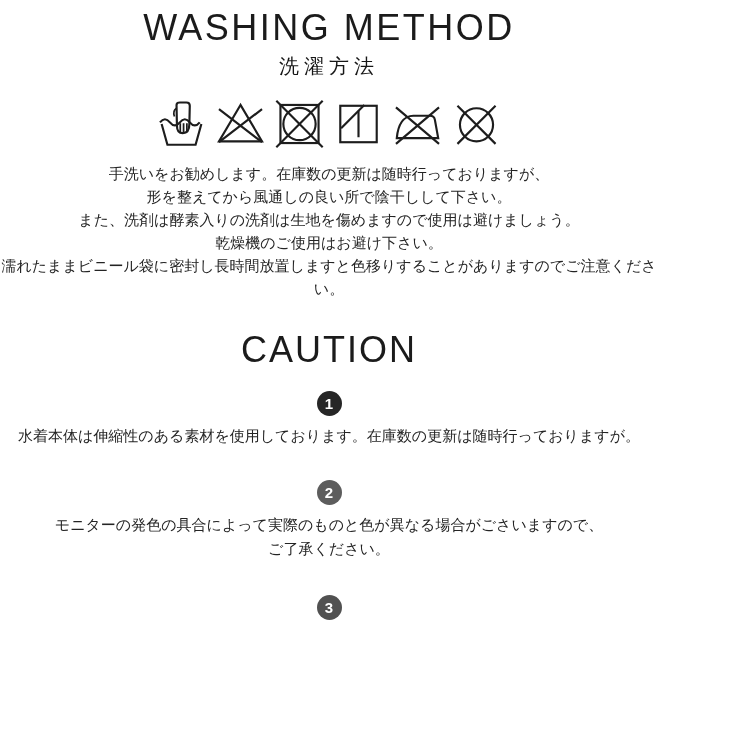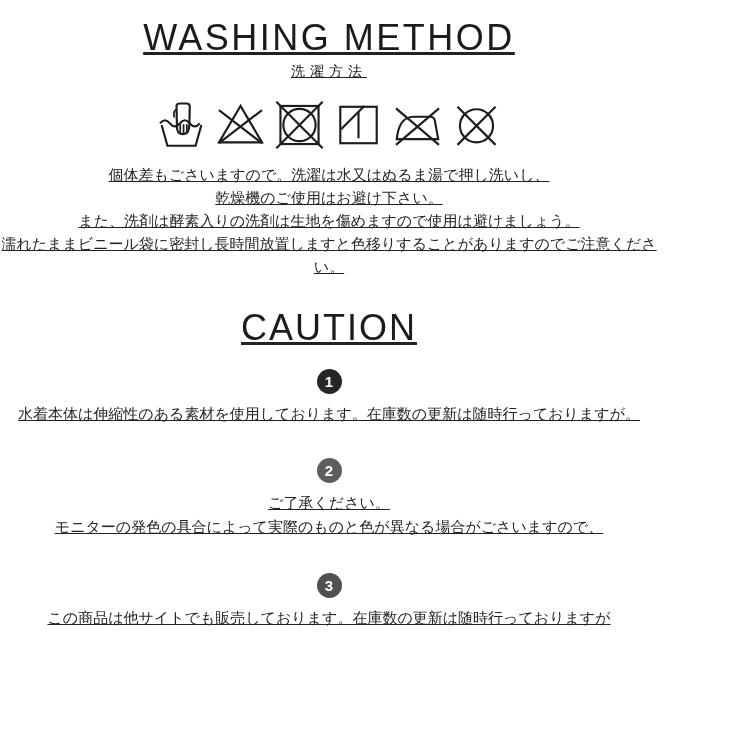--- a/index.html
+++ b/index.html
@@ -2,28 +2,28 @@
 <html><head>
 <meta charset="utf-8">
 <style>
   html,body{margin:0;padding:0;background:#ffffff;}
   body{
     width:740px;height:740px;overflow:hidden;
     font-family:"Liberation Sans","DejaVu Sans",sans-serif;
     color:#222222;
     -webkit-font-smoothing:antialiased;
   }
-  .page{width:658px;height:740px;box-sizing:border-box;padding-top:18px;text-align:center;text-decoration:underline;}
+  .page{width:658px;height:740px;box-sizing:border-box;padding-top:8px;text-align:center;}
 
   .en-title{
     font-size:36px;font-weight:400;letter-spacing:2.5px;
     line-height:1.1;margin:0;color:#1b1b1b;
   }
   .jp-sub{
-    font-size:14px;letter-spacing:5px;margin-top:5px;color:#161616;
+    font-size:20px;letter-spacing:5px;margin-top:5px;color:#161616;
   }
 
   .symbols{
     display:flex;justify-content:center;align-items:flex-end;
     gap:6px;margin-top:12px;height:62px;
   }
   .sym{display:inline-block;width:53px;height:60px;}
   .sym svg{width:100%;height:100%;}
   .sym path,.sym rect,.sym circle,.sym line{
     fill:none;stroke:#1d1d1d;stroke-width:2.6;stroke-linejoin:miter;
@@ -95,40 +95,40 @@
       </span>
       <span class="sym">
         <svg viewBox="0 0 64 64">
           <circle cx="32" cy="33" r="20"></circle>
           <path d="M9 10 L55 56 M55 10 L9 56"></path>
         </svg>
       </span>
     </div>
 
     <div class="wash-text">
-      <div>個体差もごさいますので。洗濯は水又はぬるま湯で押し洗いし、</div>
+      <div>手洗いをお勧めします。在庫数の更新は随時行っておりますが、</div>
+      <div>形を整えてから風通しの良い所で陰干しして下さい。</div>
+      <div>また、洗剤は酵素入りの洗剤は生地を傷めますので使用は避けましょう。</div>
       <div>乾燥機のご使用はお避け下さい。</div>
-      <div>また、洗剤は酵素入りの洗剤は生地を傷めますので使用は避けましょう。</div>
       <div>濡れたままビニール袋に密封し長時間放置しますと色移りすることがありますのでご注意ください。</div>
     </div>
   </section>
 
   <section class="caution-section">
     <h1 class="en-title">CAUTION</h1>
 
     <div class="caution-item first">
       <span class="badge" style="background: rgb(38, 38, 38);">1</span>
       <div>水着本体は伸縮性のある素材を使用しております。在庫数の更新は随時行っておりますが。</div>
     </div>
 
     <div class="caution-item second">
       <span class="badge" style="background: rgb(93, 93, 93);">2</span>
+      <div>モニターの発色の具合によって実際のものと色が異なる場合がごさいますので、</div>
       <div>ご了承ください。</div>
-      <div>モニターの発色の具合によって実際のものと色が異なる場合がごさいますので、</div>
     </div>
 
     <div class="caution-item third">
       <span class="badge" style="background: rgb(81, 81, 81);">3</span>
-      <div>この商品は他サイトでも販売しております。在庫数の更新は随時行っておりますが</div>
     </div>
   </section>
 
 </div>
 
 </body></html>

